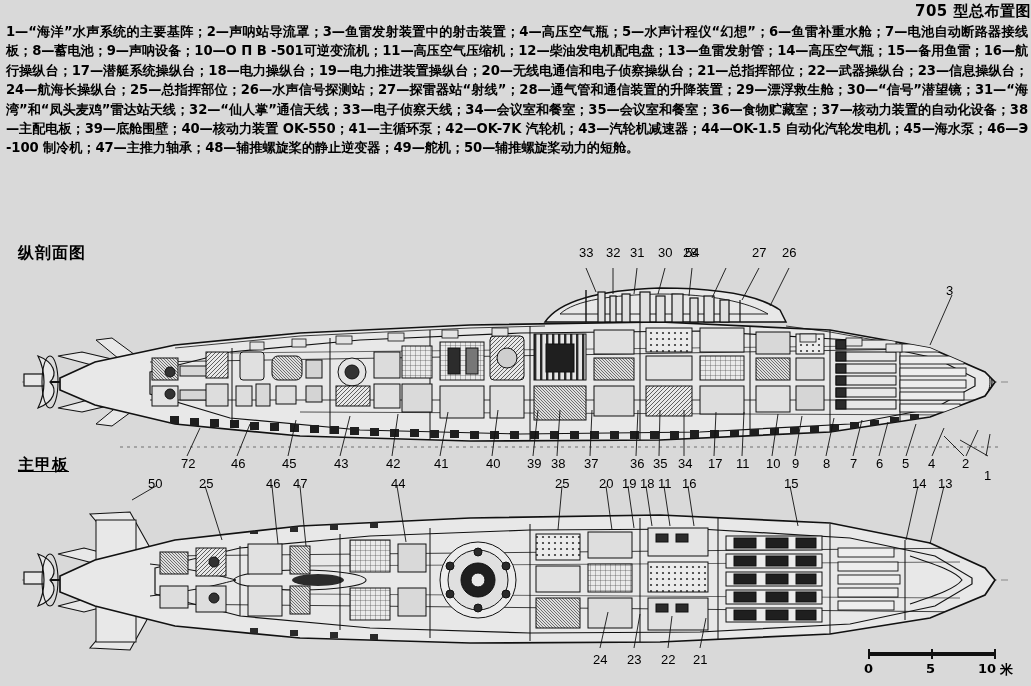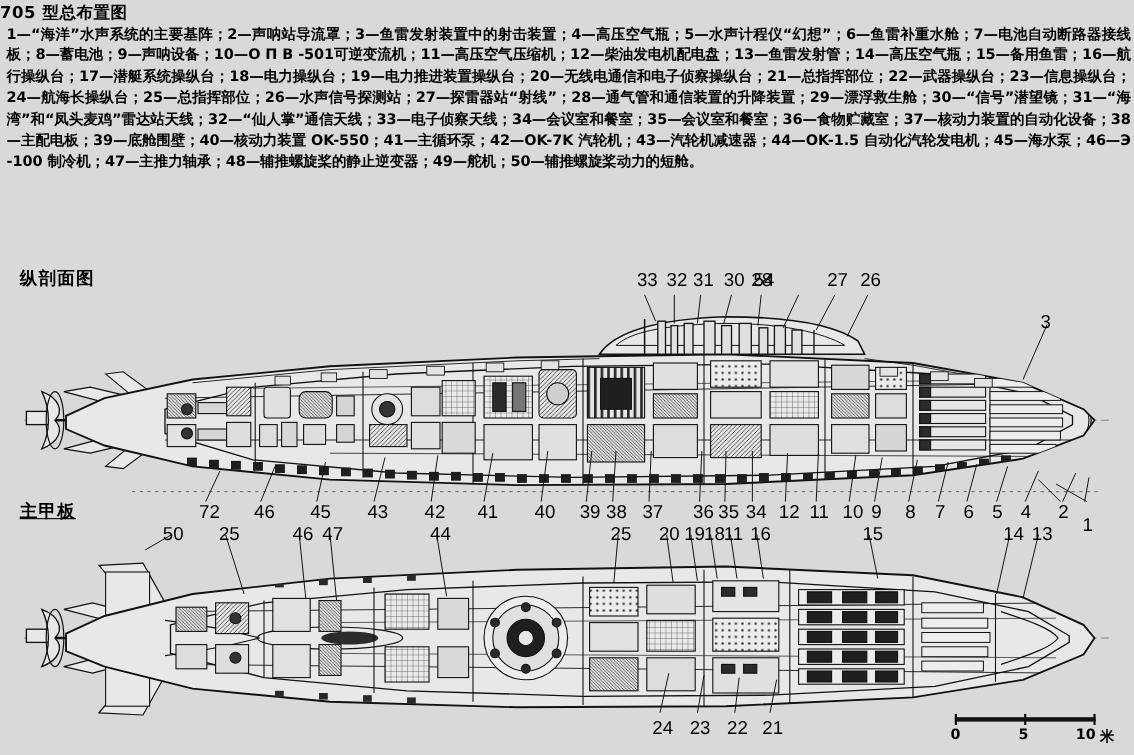--- a/index.html
+++ b/index.html
@@ -9,21 +9,21 @@
     font-family:"DejaVu Sans","Liberation Sans",sans-serif;
     color:#000;
     overflow:hidden;
     position:relative;
   }
   #root{position:relative;width:1031px;height:686px;}
 
   
   .title{
     position:absolute;left:0;top:2px;width:1031px;
-    text-align:left;
+    text-align:right;
     font-size:15px;font-weight:bold;
     letter-spacing:0.5px;
   }
 
   
   .legend{
     position:absolute;left:6px;top:22px;width:1022px;
     font-size:13.2px;
     line-height:19.4px;
     text-align:justify;
@@ -37,21 +37,21 @@
     position:absolute;
     font-size:16px;font-weight:bold;
     letter-spacing:1px;
   }
   #cap-profile{left:18px;top:243px;}
   #cap-deck{left:18px;top:455px;text-decoration:underline;}
 
   
   .num{
     position:absolute;
-    font-size:17px;
+    font-size:13px;
     font-weight:normal;
     font-family:"Liberation Sans",sans-serif;
     white-space:nowrap;
   }
 
   
   .canvas{position:absolute;left:0;top:0;}
 
   
   #scalebar{position:absolute;left:868px;top:652px;width:150px;height:30px;}
@@ -523,21 +523,21 @@
   <div class="num" style="left:334px;top:456px">43</div>
   <div class="num" style="left:386px;top:456px">42</div>
   <div class="num" style="left:434px;top:456px">41</div>
   <div class="num" style="left:486px;top:456px">40</div>
   <div class="num" style="left:527px;top:456px">39</div>
   <div class="num" style="left:551px;top:456px">38</div>
   <div class="num" style="left:584px;top:456px">37</div>
   <div class="num" style="left:630px;top:456px">36</div>
   <div class="num" style="left:653px;top:456px">35</div>
   <div class="num" style="left:678px;top:456px">34</div>
-  <div class="num" style="left:708px;top:456px">12</div>
+  <div class="num" style="left:708px;top:456px">17</div>
   <div class="num" style="left:736px;top:456px">11</div>
   <div class="num" style="left:766px;top:456px">10</div>
   <div class="num" style="left:792px;top:456px">9</div>
   <div class="num" style="left:823px;top:456px">8</div>
   <div class="num" style="left:850px;top:456px">7</div>
   <div class="num" style="left:876px;top:456px">6</div>
   <div class="num" style="left:902px;top:456px">5</div>
   <div class="num" style="left:928px;top:456px">4</div>
   <div class="num" style="left:962px;top:456px">2</div>
   <div class="num" style="left:984px;top:468px">1</div>

